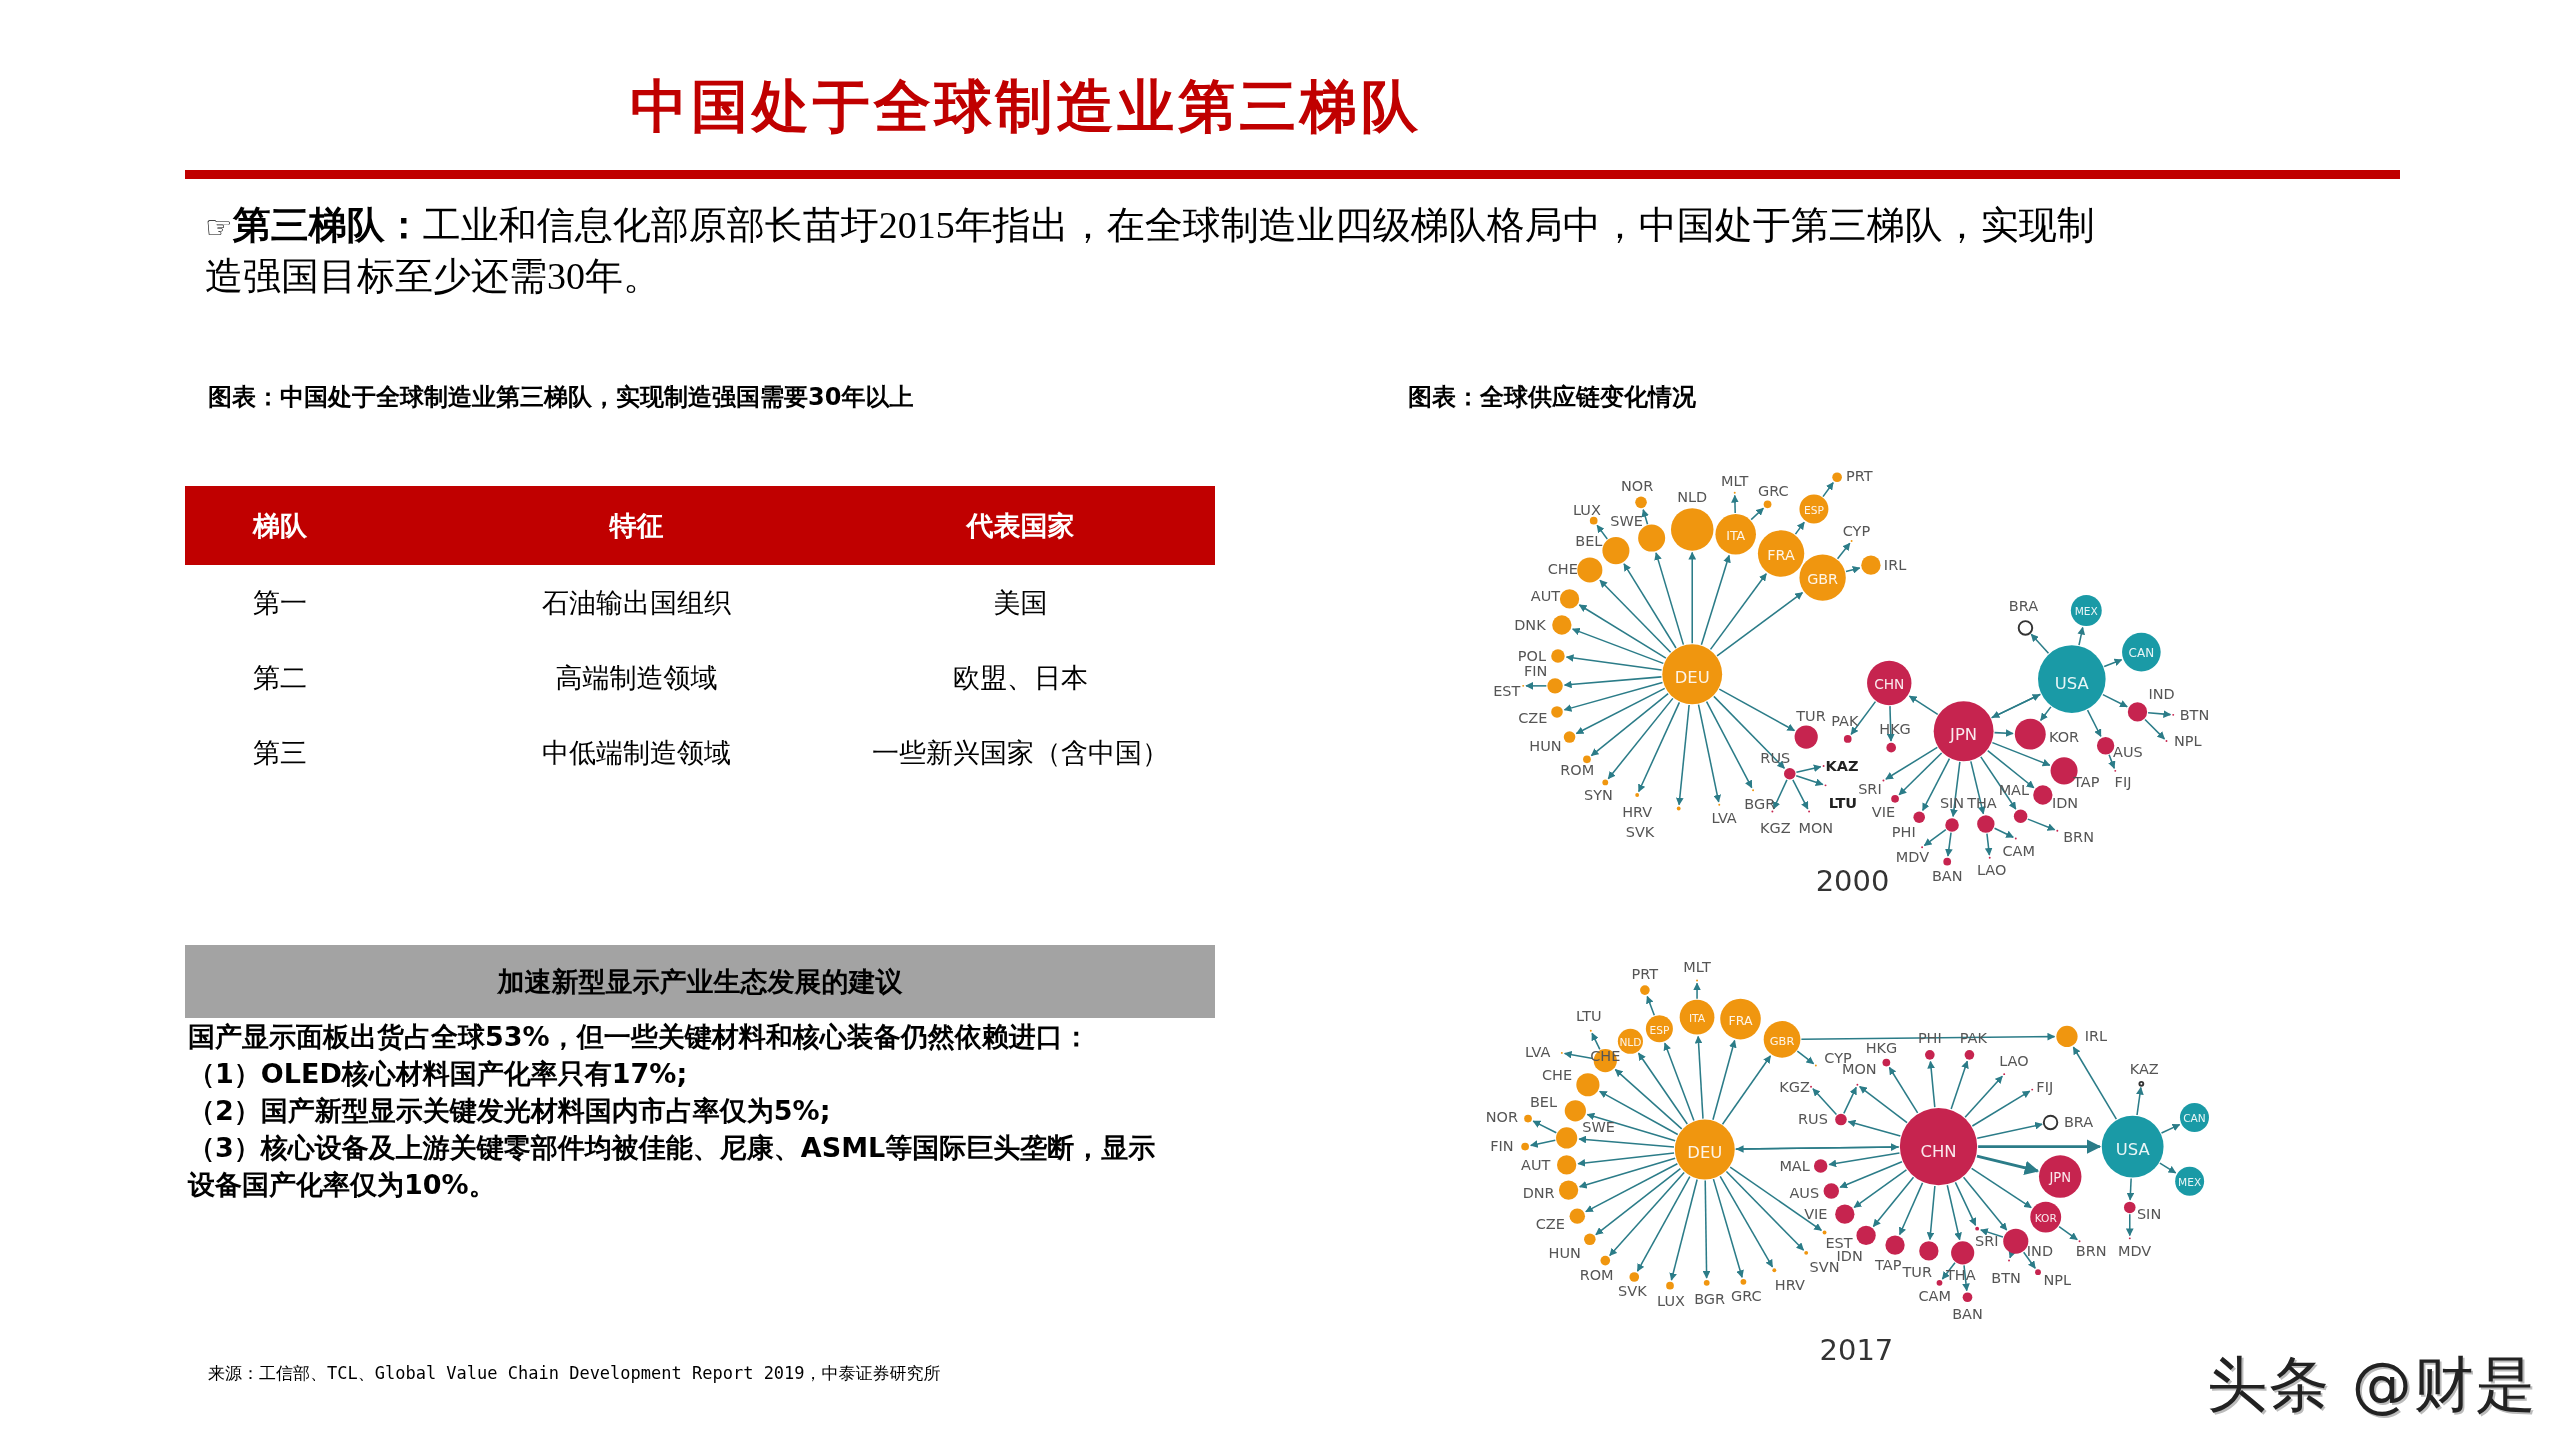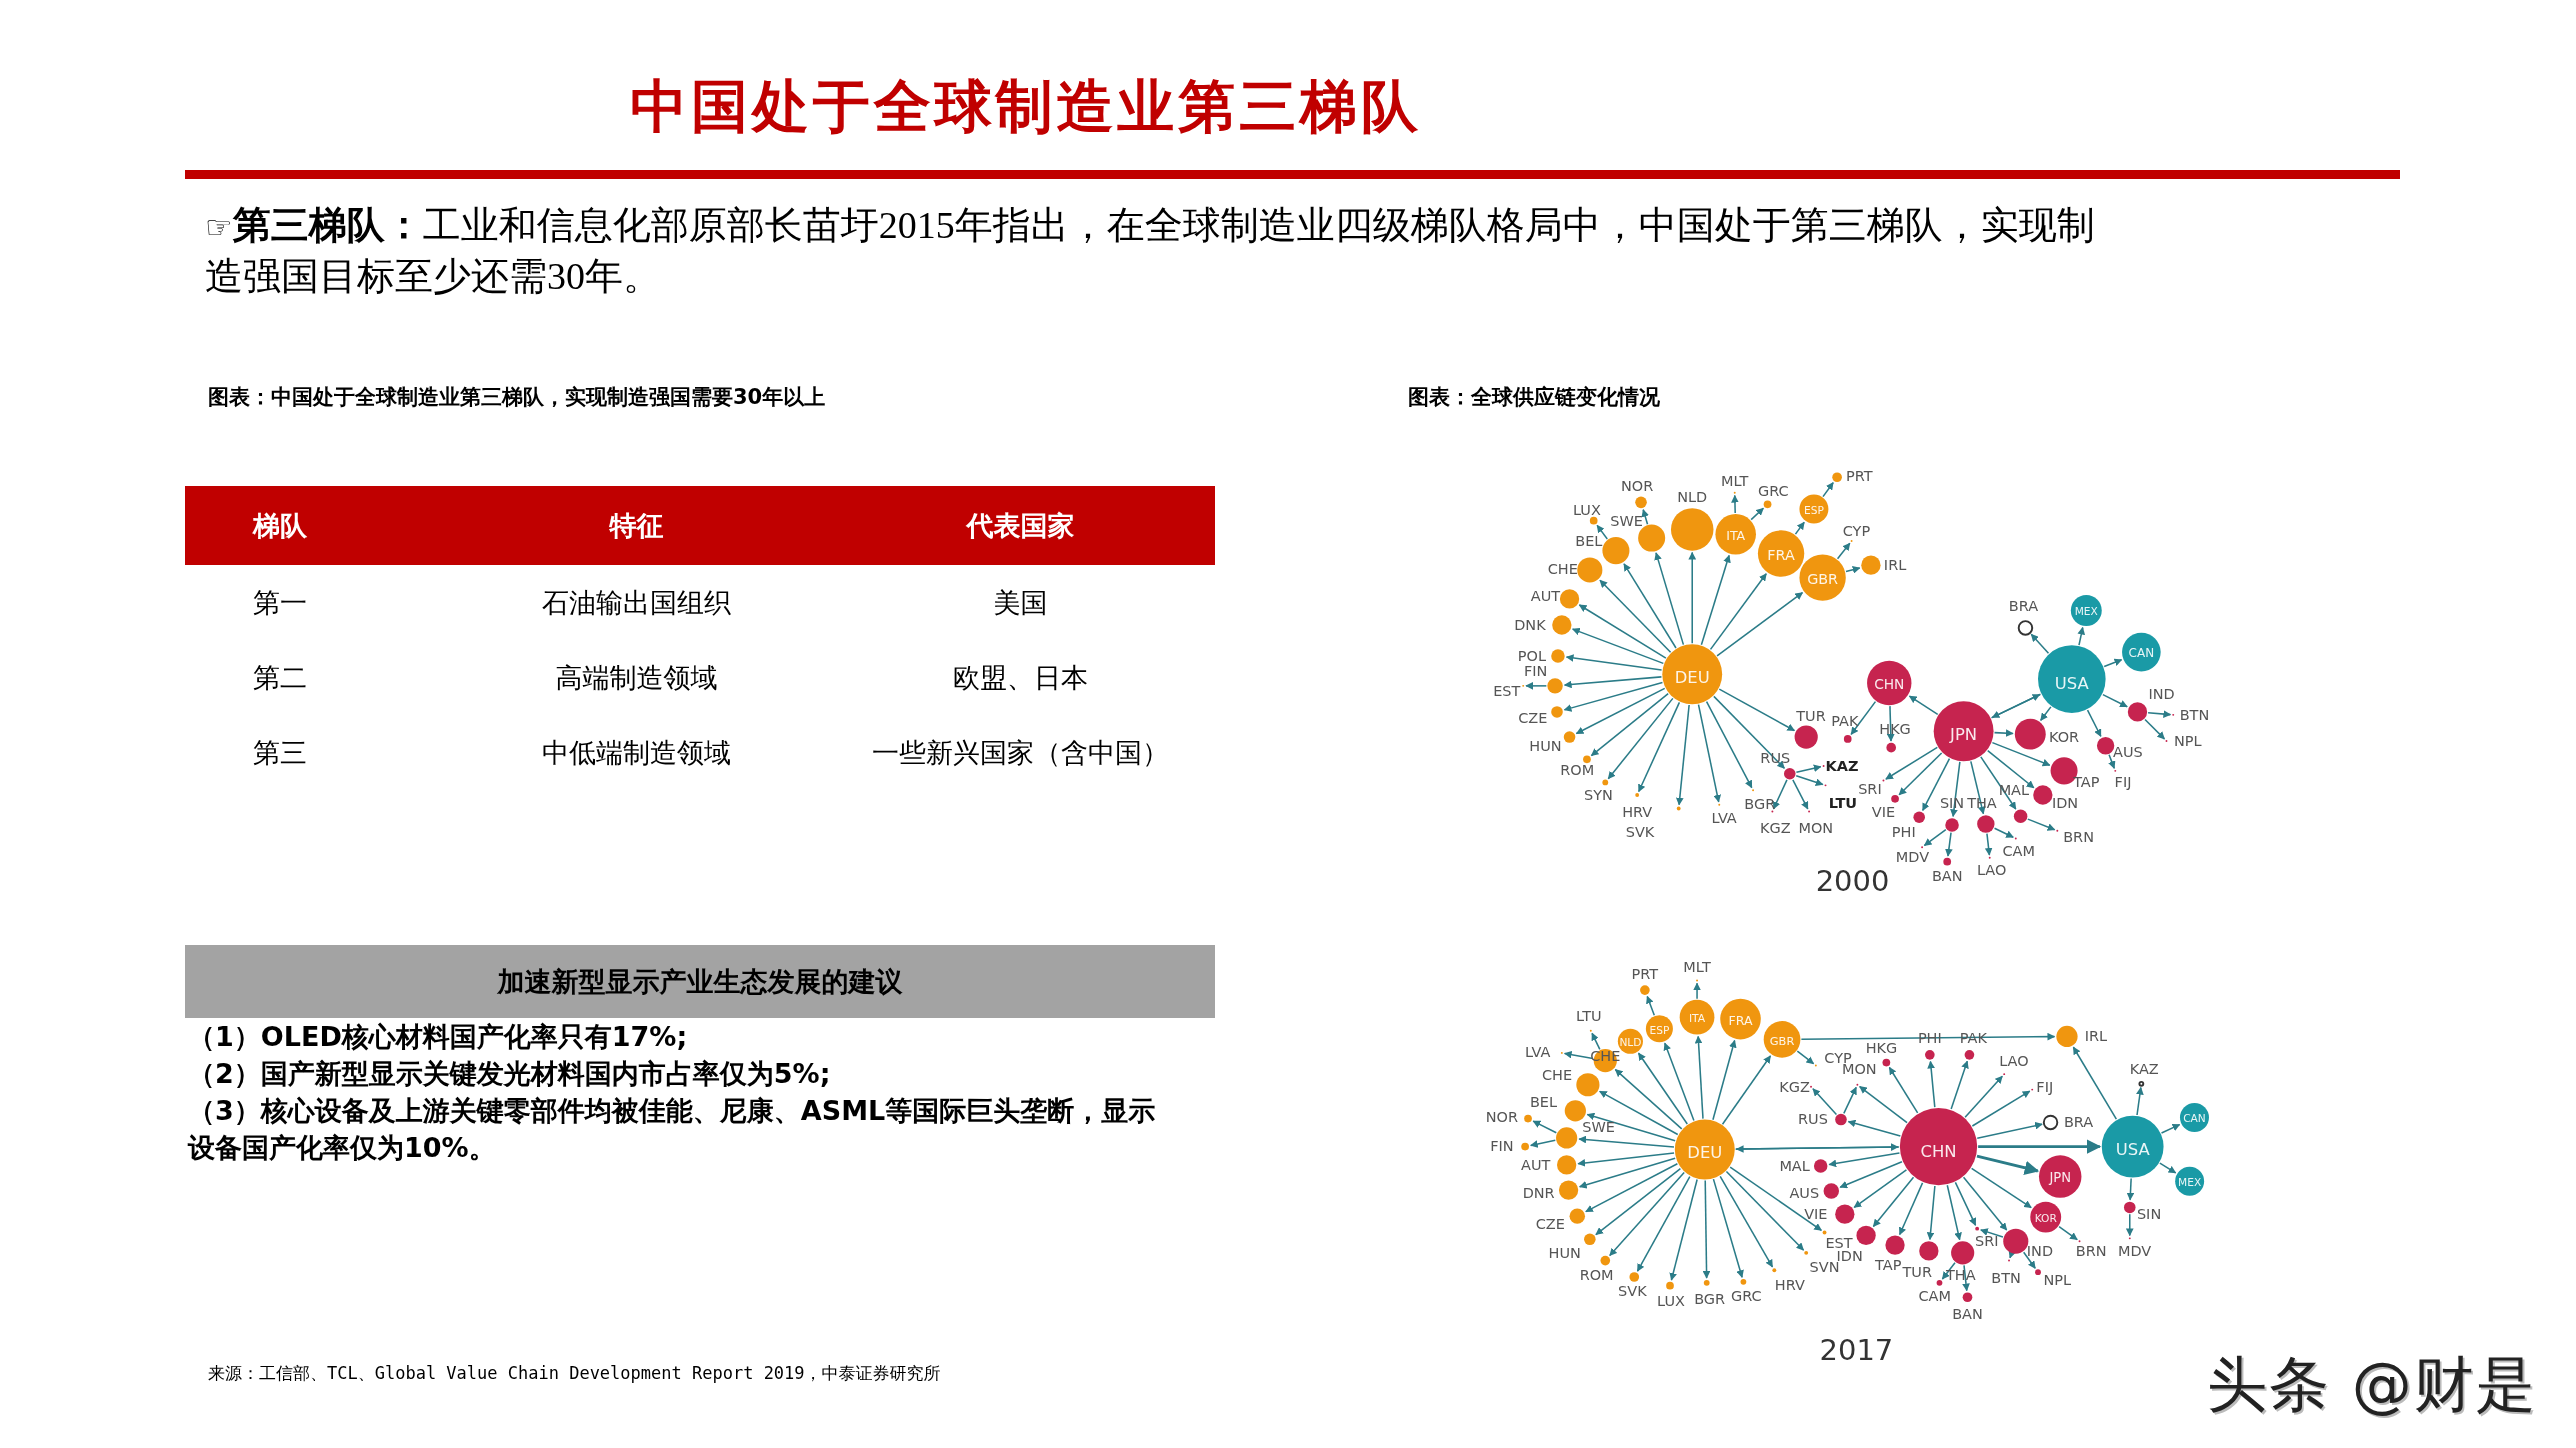--- a/index.html
+++ b/index.html
@@ -5,21 +5,21 @@
   html, body { margin:0; padding:0; background:#ffffff; }
   body { width:2576px; height:1449px; position:relative; overflow:hidden;
          font-family:"DejaVu Sans","Liberation Sans",sans-serif; color:#000; }
   .abs { position:absolute; }
   #page-title { left:0; width:2052px; top:60px; text-align:center; font-size:57px; font-weight:bold;
                 color:#c00000; font-family:Liberation Serif, serif; letter-spacing:3.9px; line-height:93px; }
   #title-rule { left:185px; top:170px; width:2215px; height:8.7px; background:#c00000; }
   #intro { left:205px; top:201px; width:2183px; font-size:38px; line-height:48px;font-family:Liberation Serif, serif; }
   #intro .lead { font-weight:bold; }
   #intro .hand { font-size:31px; }
-  .caption { font-size:21px; font-weight:bold; top:380px; line-height:35px;text-align:center; }
+  .caption { font-size:24px; font-weight:bold; top:380px; line-height:35px;text-align:center; }
   #caption-left { left:208px; }
   #caption-right { left:1408px; }
   #tier-table { left:185px; top:486px; width:1030px; border-collapse:collapse; font-size:27px; }
   #tier-table th { background:#c00000; color:#ffffff; font-weight:bold; height:77px; font-size:27px; }
   #tier-table td { text-align:center; height:75px; padding:0; line-height:37px; }
   #tier-table td.tier { text-align:left; padding-left:68px; }
   #tier-table tr.tall td { height:151px; }
   #tier-table th.c1 { width:193px; text-align:left; padding-left:68px; }
   #tier-table th.c2 { width:377px; }
   #suggest-box { left:185px; top:945px; width:1030px; height:73px; background:#a3a3a3;
@@ -69,20 +69,21 @@
     <tr>
       <td class="tier">第三</td>
       <td>中低端制造领域</td>
       <td>一些新兴国家（含中国）</td>
     </tr>
   </tbody>
 </table>
 
 <div id="suggest-box" class="abs">加速新型显示产业生态发展的建议</div>
 <div id="suggest-text" class="abs">
+  <div>国产显示面板出货占全球53%，但一些关键材料和核心装备仍然依赖进口：</div>
   <div>（1）OLED核心材料国产化率只有17%;</div>
   <div>（2）国产新型显示关键发光材料国内市占率仅为5%;</div>
   <div>（3）核心设备及上游关键零部件均被佳能、尼康、ASML等国际巨头垄断，显示</div>
   <div>设备国产化率仅为10%。</div>
 </div>
 
 <div id="source" class="abs">来源：工信部、TCL、Global Value Chain Development Report 2019，中泰证券研究所</div>
 
 <svg id="supply-svg" class="abs" viewBox="0 0 2667 1500" xmlns="http://www.w3.org/2000/svg">
   <defs>

